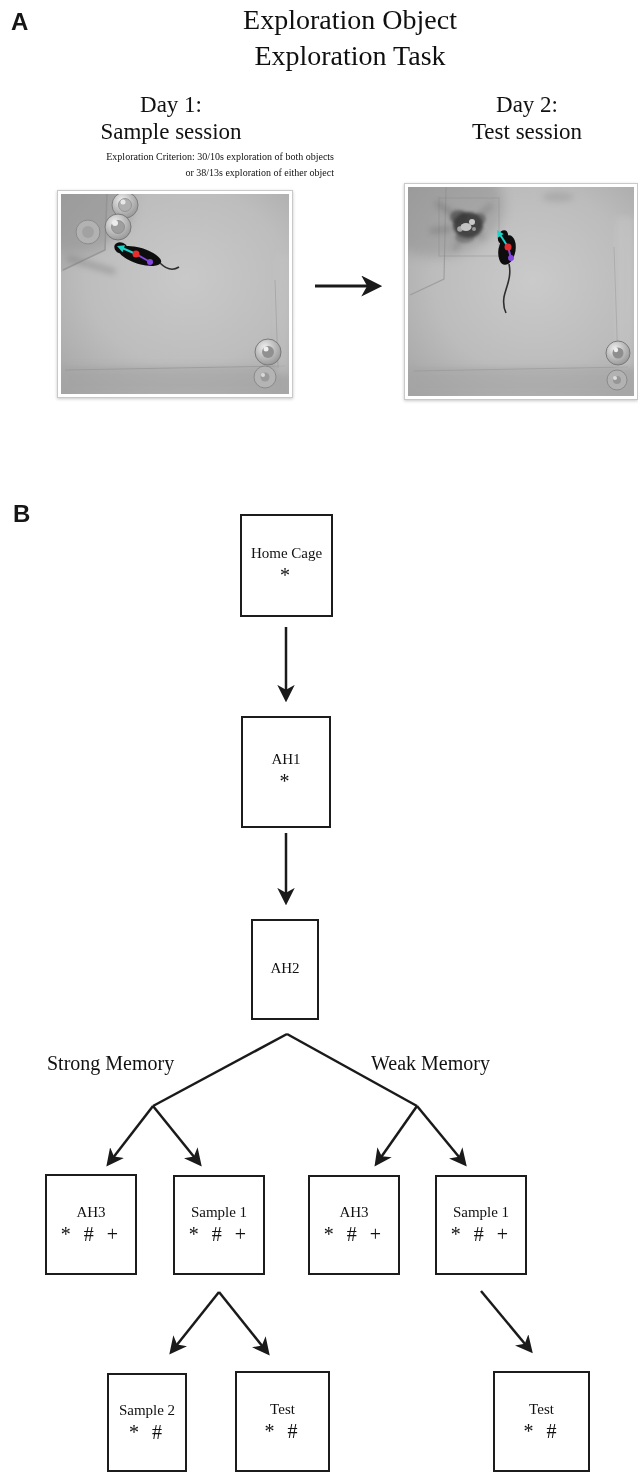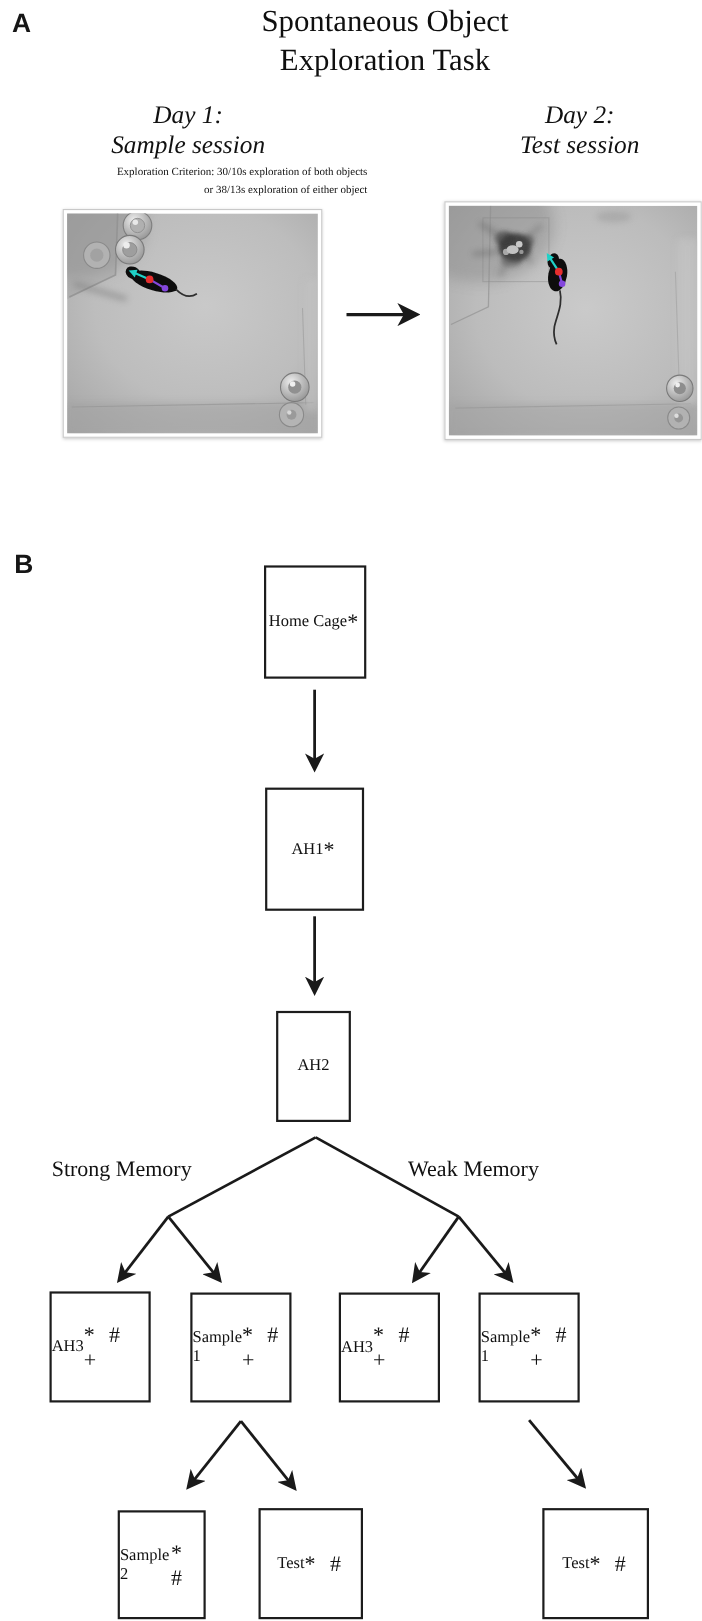--- a/index.html
+++ b/index.html
@@ -10,34 +10,34 @@
   .panel-label{
     position:absolute;font-family:"Liberation Sans", sans-serif;
     font-weight:bold;font-size:24px;color:#161616;z-index:3;
   }
   .fig-title{
     position:absolute;left:230px;top:2px;width:240px;text-align:center;
     font-size:28px;line-height:36px;color:#0f0f0f;z-index:3;
   }
   .day-label{
     position:absolute;top:91px;width:240px;text-align:center;
-    font-style:italic;font-size:23px;line-height:27px;z-index:3;
+    font-size:23px;line-height:27px;z-index:3;
   }
   .criterion{
     position:absolute;left:0px;top:149px;width:334px;text-align:right;
     font-size:10px;line-height:16px;z-index:3;
   }
   .photo{
     position:absolute;background:#fff;padding:3px;border:1px solid #c9c9c9;
     box-shadow:0 1px 3px rgba(0,0,0,.22);z-index:2;box-sizing:border-box;
   }
   .photo svg{display:block;}
   .fbox{
     position:absolute;background:#fff;border:2.5px solid #1c1c1c;
-    box-sizing:border-box;display:flex;flex-direction:row;align-items:center;
+    box-sizing:border-box;display:flex;flex-direction:column;align-items:center;
     justify-content:center;text-align:left;z-index:2;
   }
   .fbox .lbl{font-size:15px;color:#111;}
   .fbox .sym{font-size:20px;margin-top:2px;letter-spacing:3px;word-spacing:2px;color:#111;}
   .branch-label{
     position:absolute;top:1052px;width:160px;
     font-size:20px;z-index:3;
   }
   #arrow-layer{position:absolute;left:0;top:0;z-index:1;}
 </style>
@@ -66,21 +66,21 @@
 
   <line x1="219" y1="1292" x2="172" y2="1351" stroke="#1a1a1a" stroke-width="2.5" marker-end="url(#ah)"></line>
   <line x1="219" y1="1292" x2="267" y2="1352" stroke="#1a1a1a" stroke-width="2.5" marker-end="url(#ah)"></line>
 
   <line x1="481" y1="1291" x2="530" y2="1350" stroke="#1a1a1a" stroke-width="2.5" marker-end="url(#ah)"></line>
 </svg>
 
 <div class="panel-label" style="left:11px;top:8px">A</div>
 
 <div class="fig-title">
-  <span>Spontaneous Object</span><br>
+  <span>Exploration Object</span><br>
   <span>Exploration Task</span>
 </div>
 
 <div class="day-label" style="left:51px">
   <span>Day 1:</span><br>
   <span>Sample session</span>
 </div>
 
 <div class="day-label" style="left:407px">
   <span>Day 2:</span><br>

